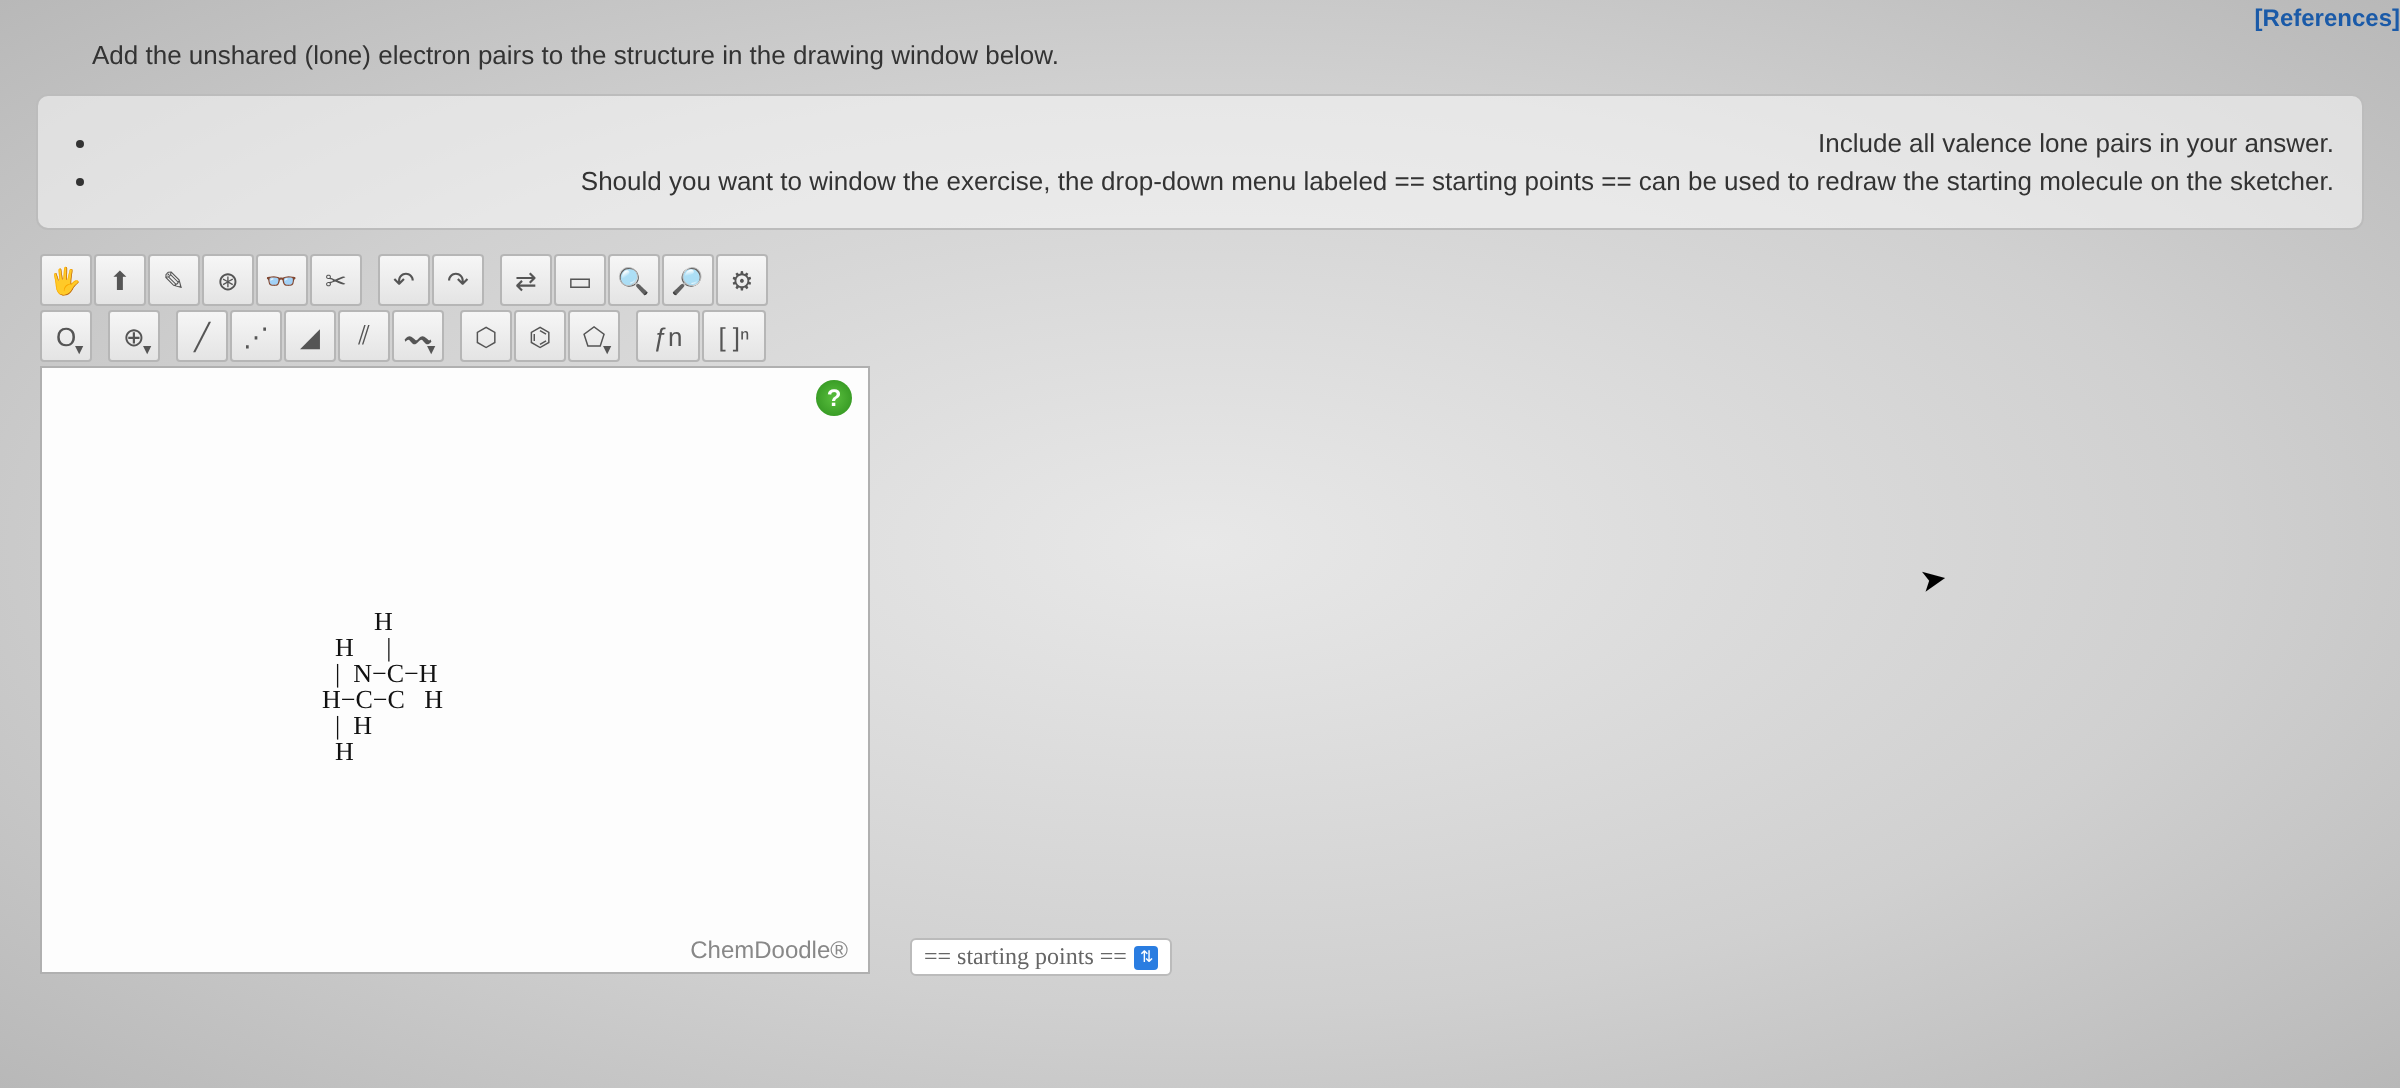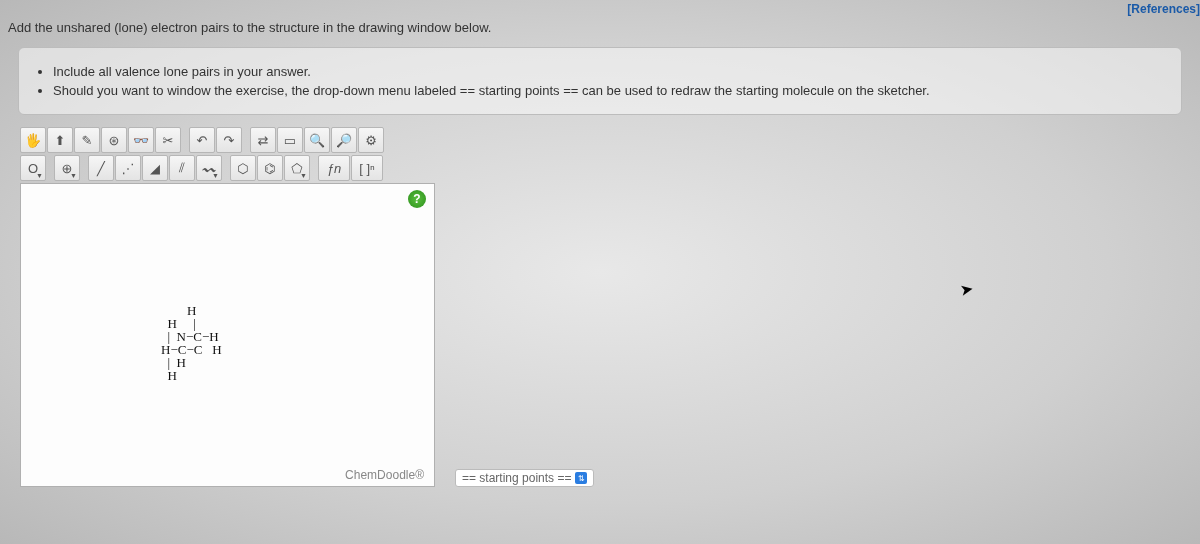--- a/index.html
+++ b/index.html
@@ -17,30 +17,31 @@
   .top-bar {
     text-align: right;
     padding: 2px 0 0 0;
     font-size: 12px;
   }
   .top-bar a { color: #1a5aa8; text-decoration: none; font-weight: bold; }
   .prompt {
     padding: 4px 8px 10px 8px;
     color: #333;
     font-size: 13px;
+    margin-left: 38px;
   }
   .hint-box {
     margin: 2px 18px 12px 18px;
     border: 1px solid #bcbcbc;
     border-radius: 6px;
     background: rgba(250,250,250,0.55);
     padding: 12px 14px;
   }
   .hint-box ul { margin: 0; padding-left: 20px; }
-  .hint-box li { margin: 4px 0; color: #333; }
+  .hint-box li { margin: 4px 0; color: #333; text-align: right; }
   .toolbar-area {
     margin-left: 20px;
   }
   .toolbar-row {
     display: flex;
     gap: 1px;
     margin-bottom: 2px;
     flex-wrap: wrap;
   }
   .tb-btn {
@@ -93,20 +94,21 @@
     bottom:4px; right:10px;
     font-size:12px;
     color:#888;
   }
   .starting-points-row {
     display:flex;
     align-items:center;
     margin-left: 455px;
     margin-top: -18px;
     font-size:12px;
+    font-family:Liberation Serif, serif;
   }
   .sp-select {
     border:1px solid #bbb;
     background:#fff;
     padding: 1px 6px;
     font-size:12px;
     color:#666;
     display:flex; align-items:center; gap:4px;
     border-radius:3px;
   }
@@ -219,21 +221,21 @@
       </div>
     <div class="tb-btn">
         <span>⌬</span>
       </div>
     <div class="tb-btn">
         <span>⬠</span>
         <span class="dd">▼</span>
       </div>
     <div class="sep"></div>
     <div class="tb-btn" style="width:32px">
-        <span style="font-style:italic">ƒn</span>
+        <span style="">ƒn</span>
       </div>
     <div class="tb-btn" style="width:32px">
         <span>[ ]ⁿ</span>
       </div>
   </div>
 </div>
 
 <div class="canvas-wrap">
   <div class="help-dot">
       <span>?</span>

